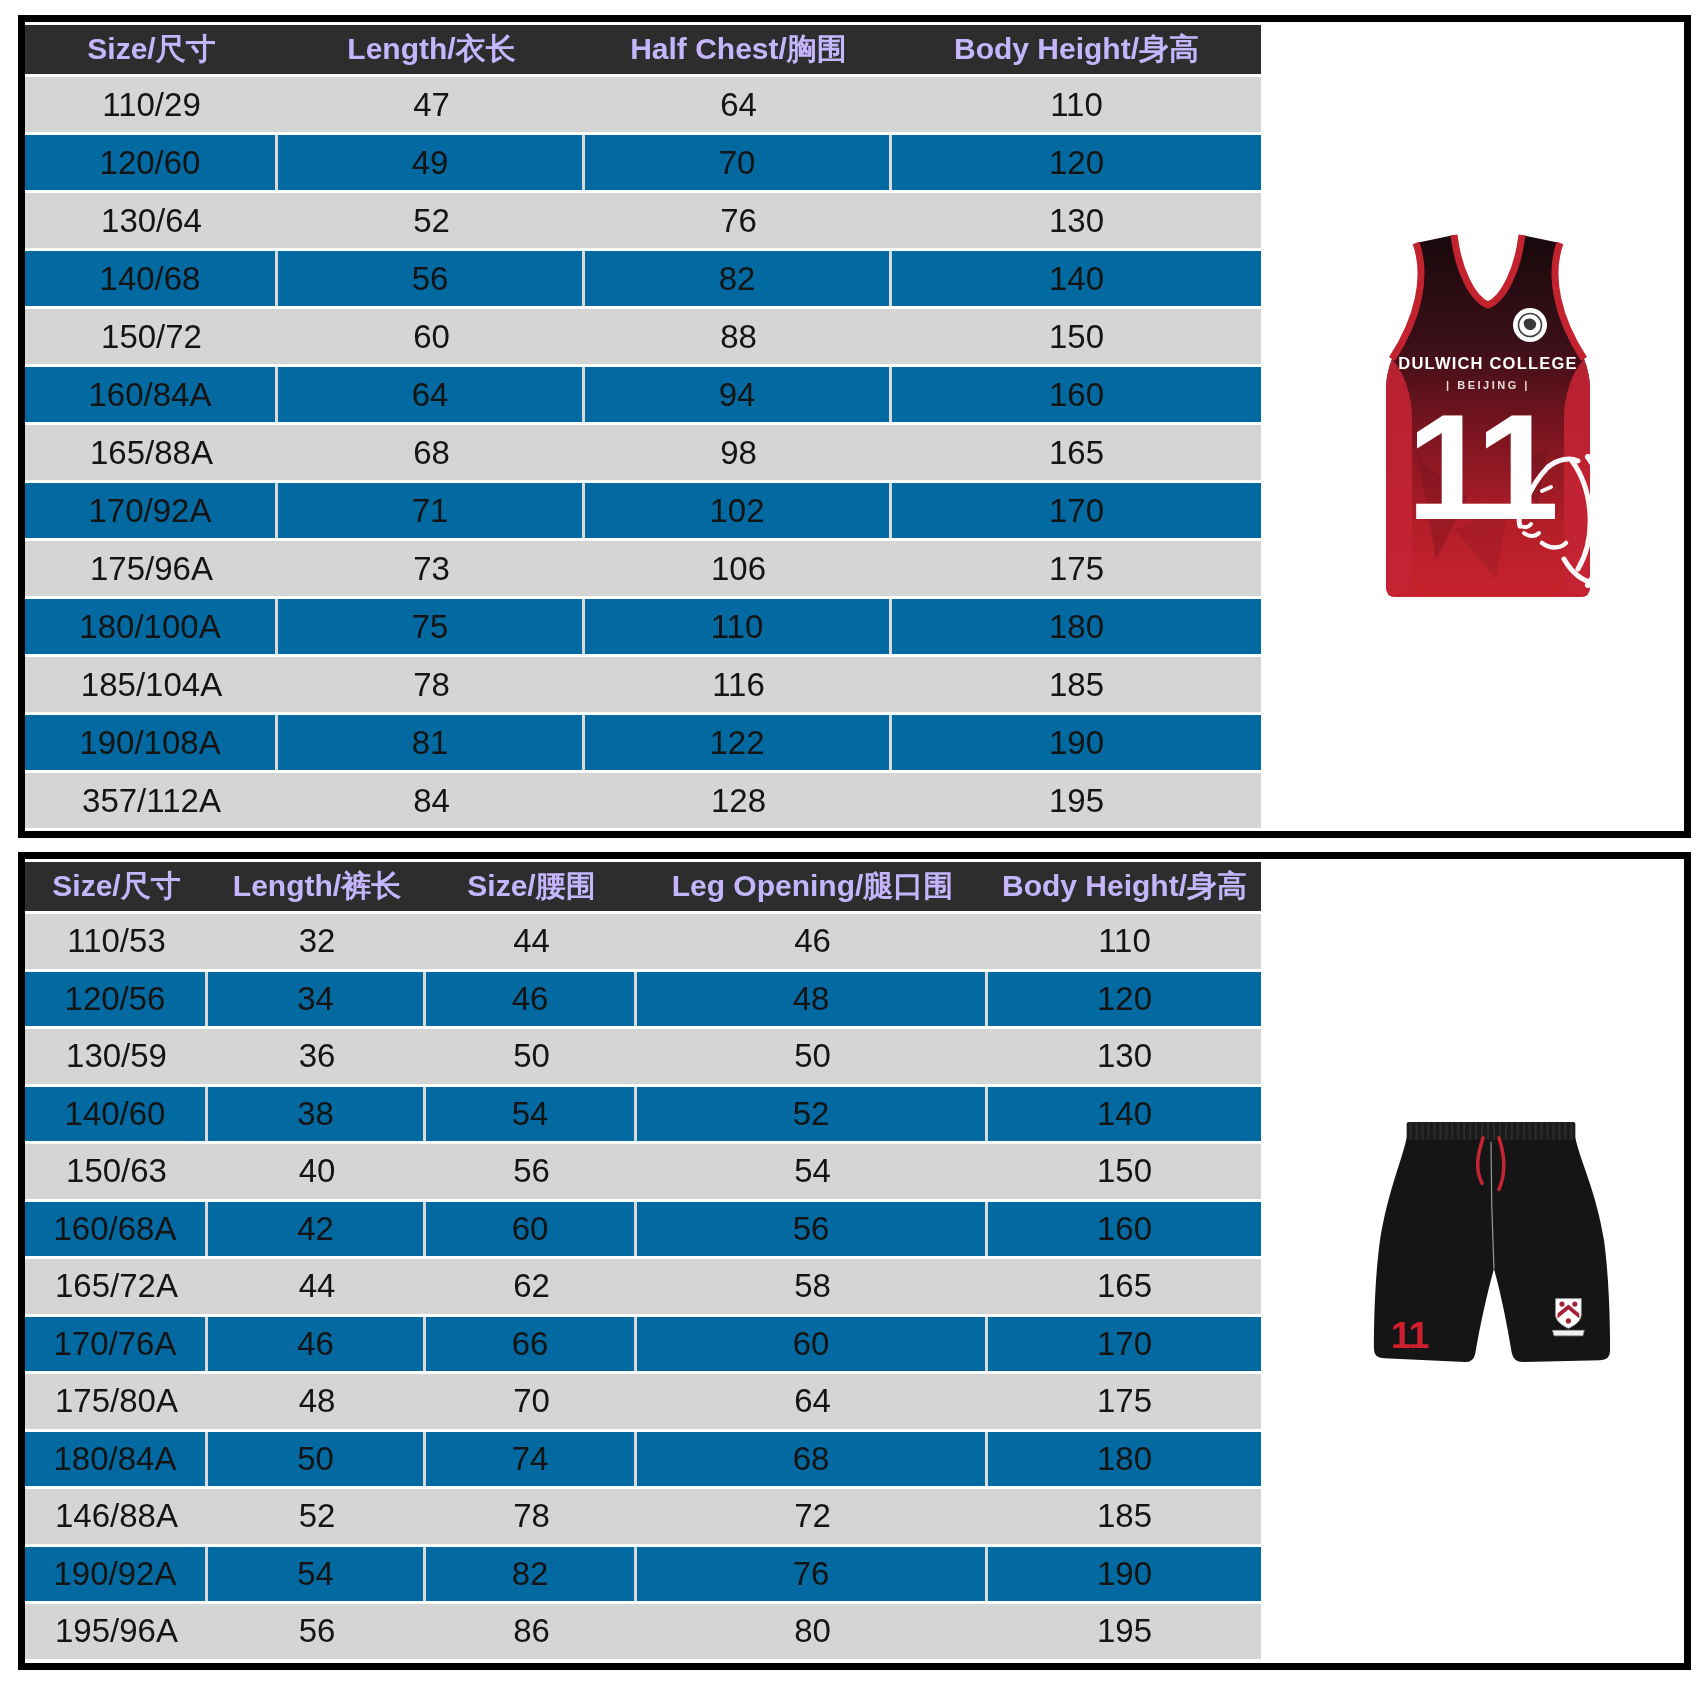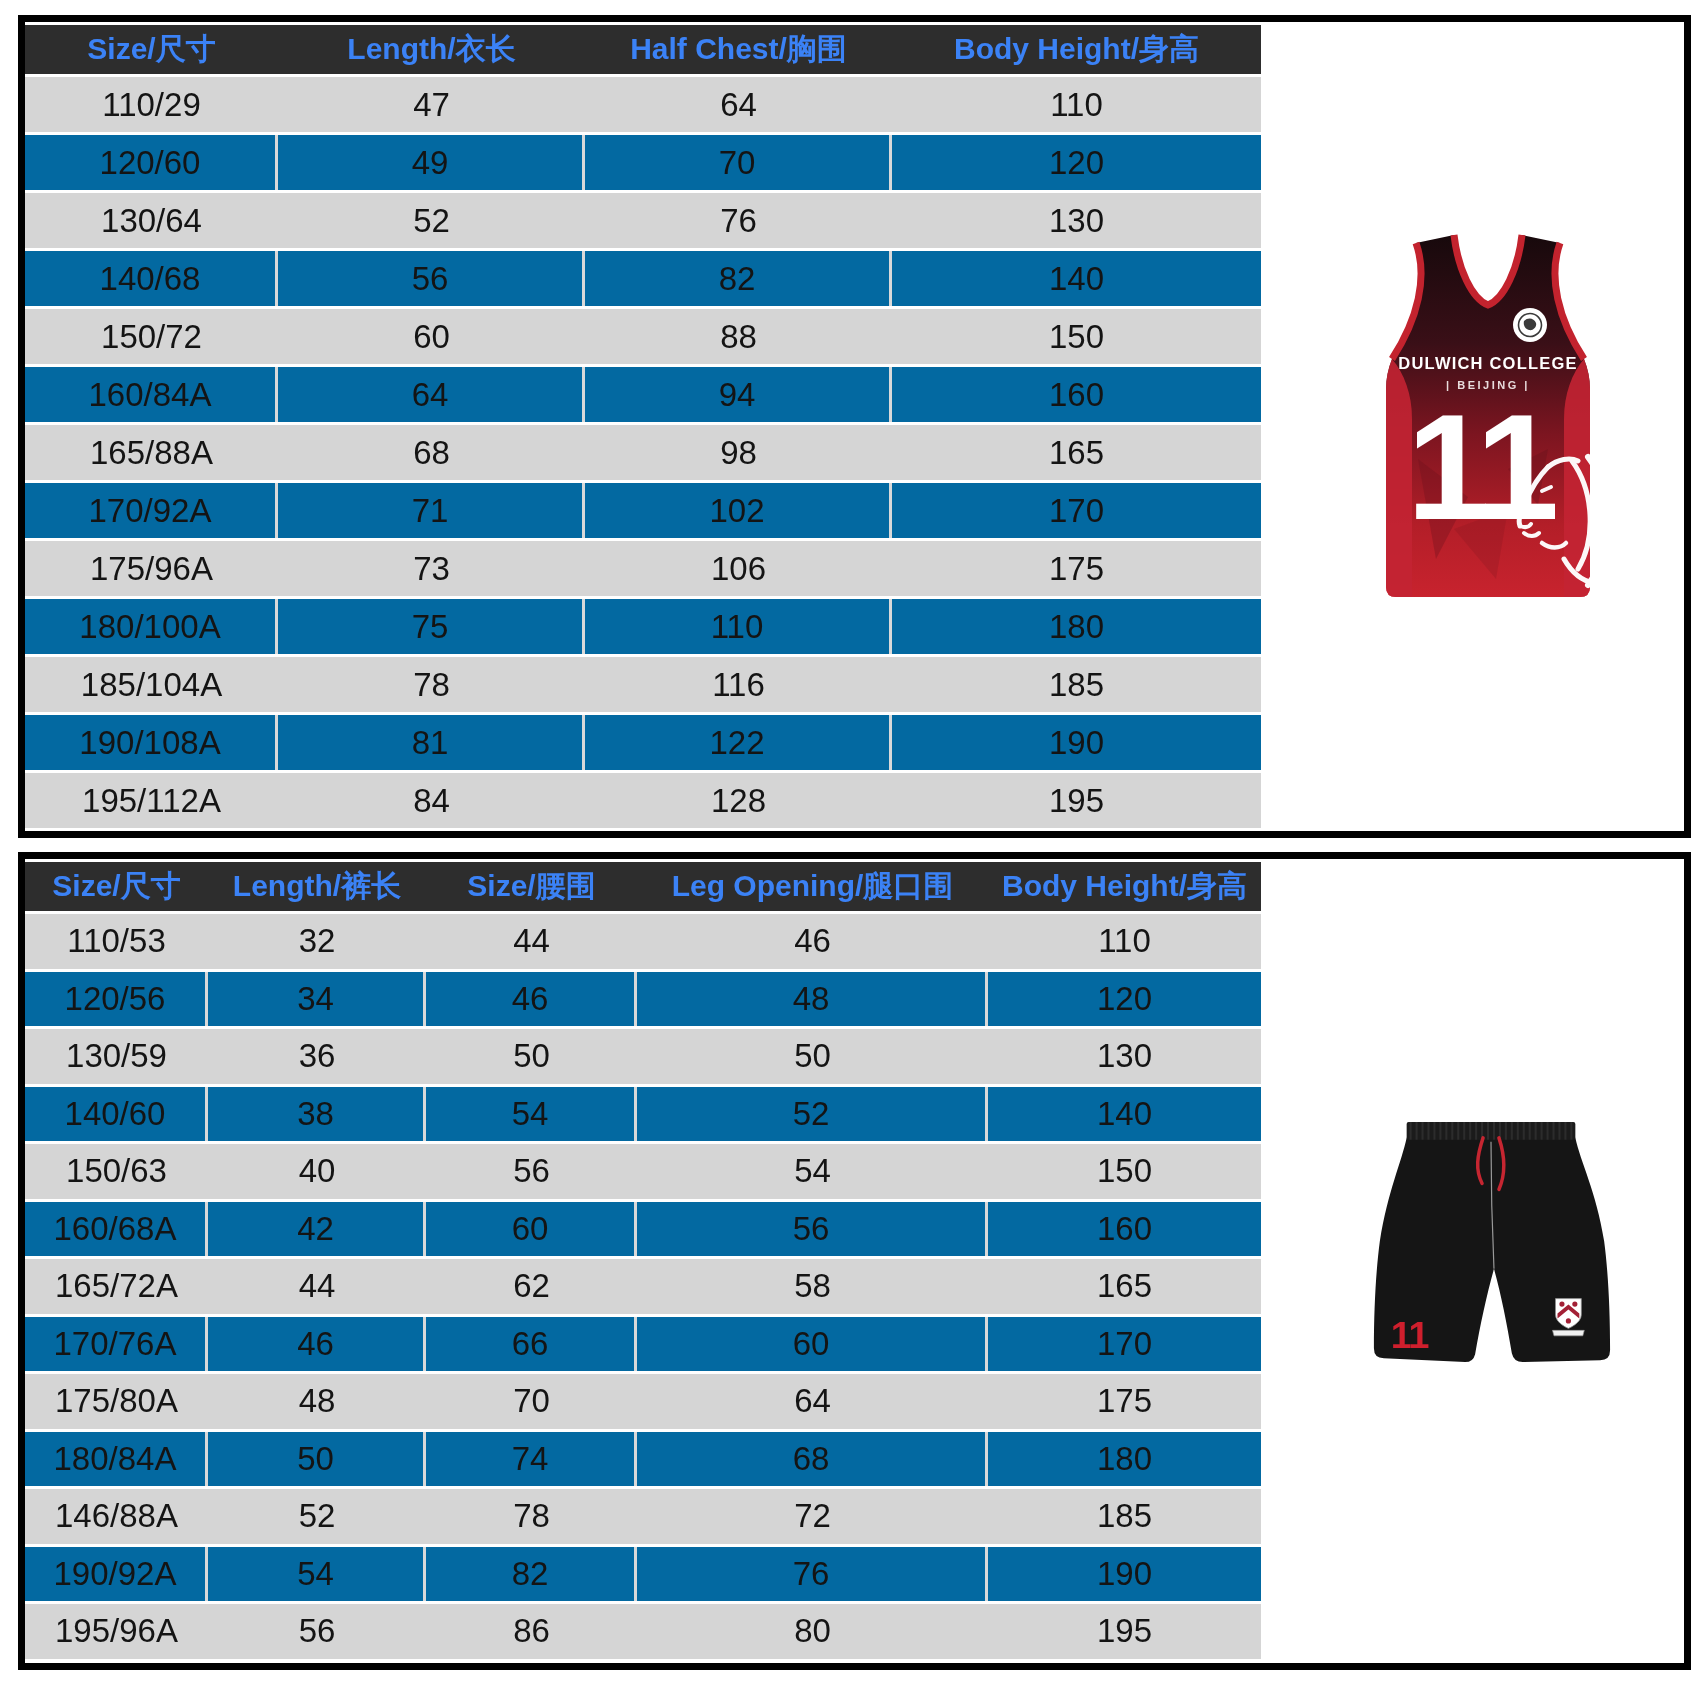--- a/index.html
+++ b/index.html
@@ -15,21 +15,21 @@
   }
   #section-jersey { top:15px;  height:809px; }
   #section-shorts { top:852px; height:804px; }
 
   table.size-table {
     position:absolute; left:0; top:0; width:1236px;
     border-collapse:separate; border-spacing:0 3px;
     table-layout:fixed; background:#fff;
   }
   table.size-table th {
-    background:#2d2d2d; color:#3b82f6;
+    background:#2d2d2d; color:#c4b5fd;
     font-size:30px; font-weight:bold; height:49px;
     text-align:center; padding:0;
   }
   table.size-table td {
     text-align:center; vertical-align:middle;
     font-size:33px; color:#141414; padding:0;
   }
   #jersey-table td { height:55px; }
   #shorts-table td { height:54.5px; }
   tr.row-gray  td { background:#d5d5d5; }
@@ -128,21 +128,21 @@
           <td>116</td>
           <td>185</td>
         </tr>
         <tr class="row-white">
           <td>190/108A</td>
           <td>81</td>
           <td>122</td>
           <td>190</td>
         </tr>
         <tr class="row-gray">
-          <td>195/112A</td>
+          <td>357/112A</td>
           <td>84</td>
           <td>128</td>
           <td>195</td>
         </tr>
       </tbody>
   </table>
 
   <div class="figure" id="jersey-figure">
     <svg viewBox="0 0 260 380" xmlns="http://www.w3.org/2000/svg">
       <defs>

